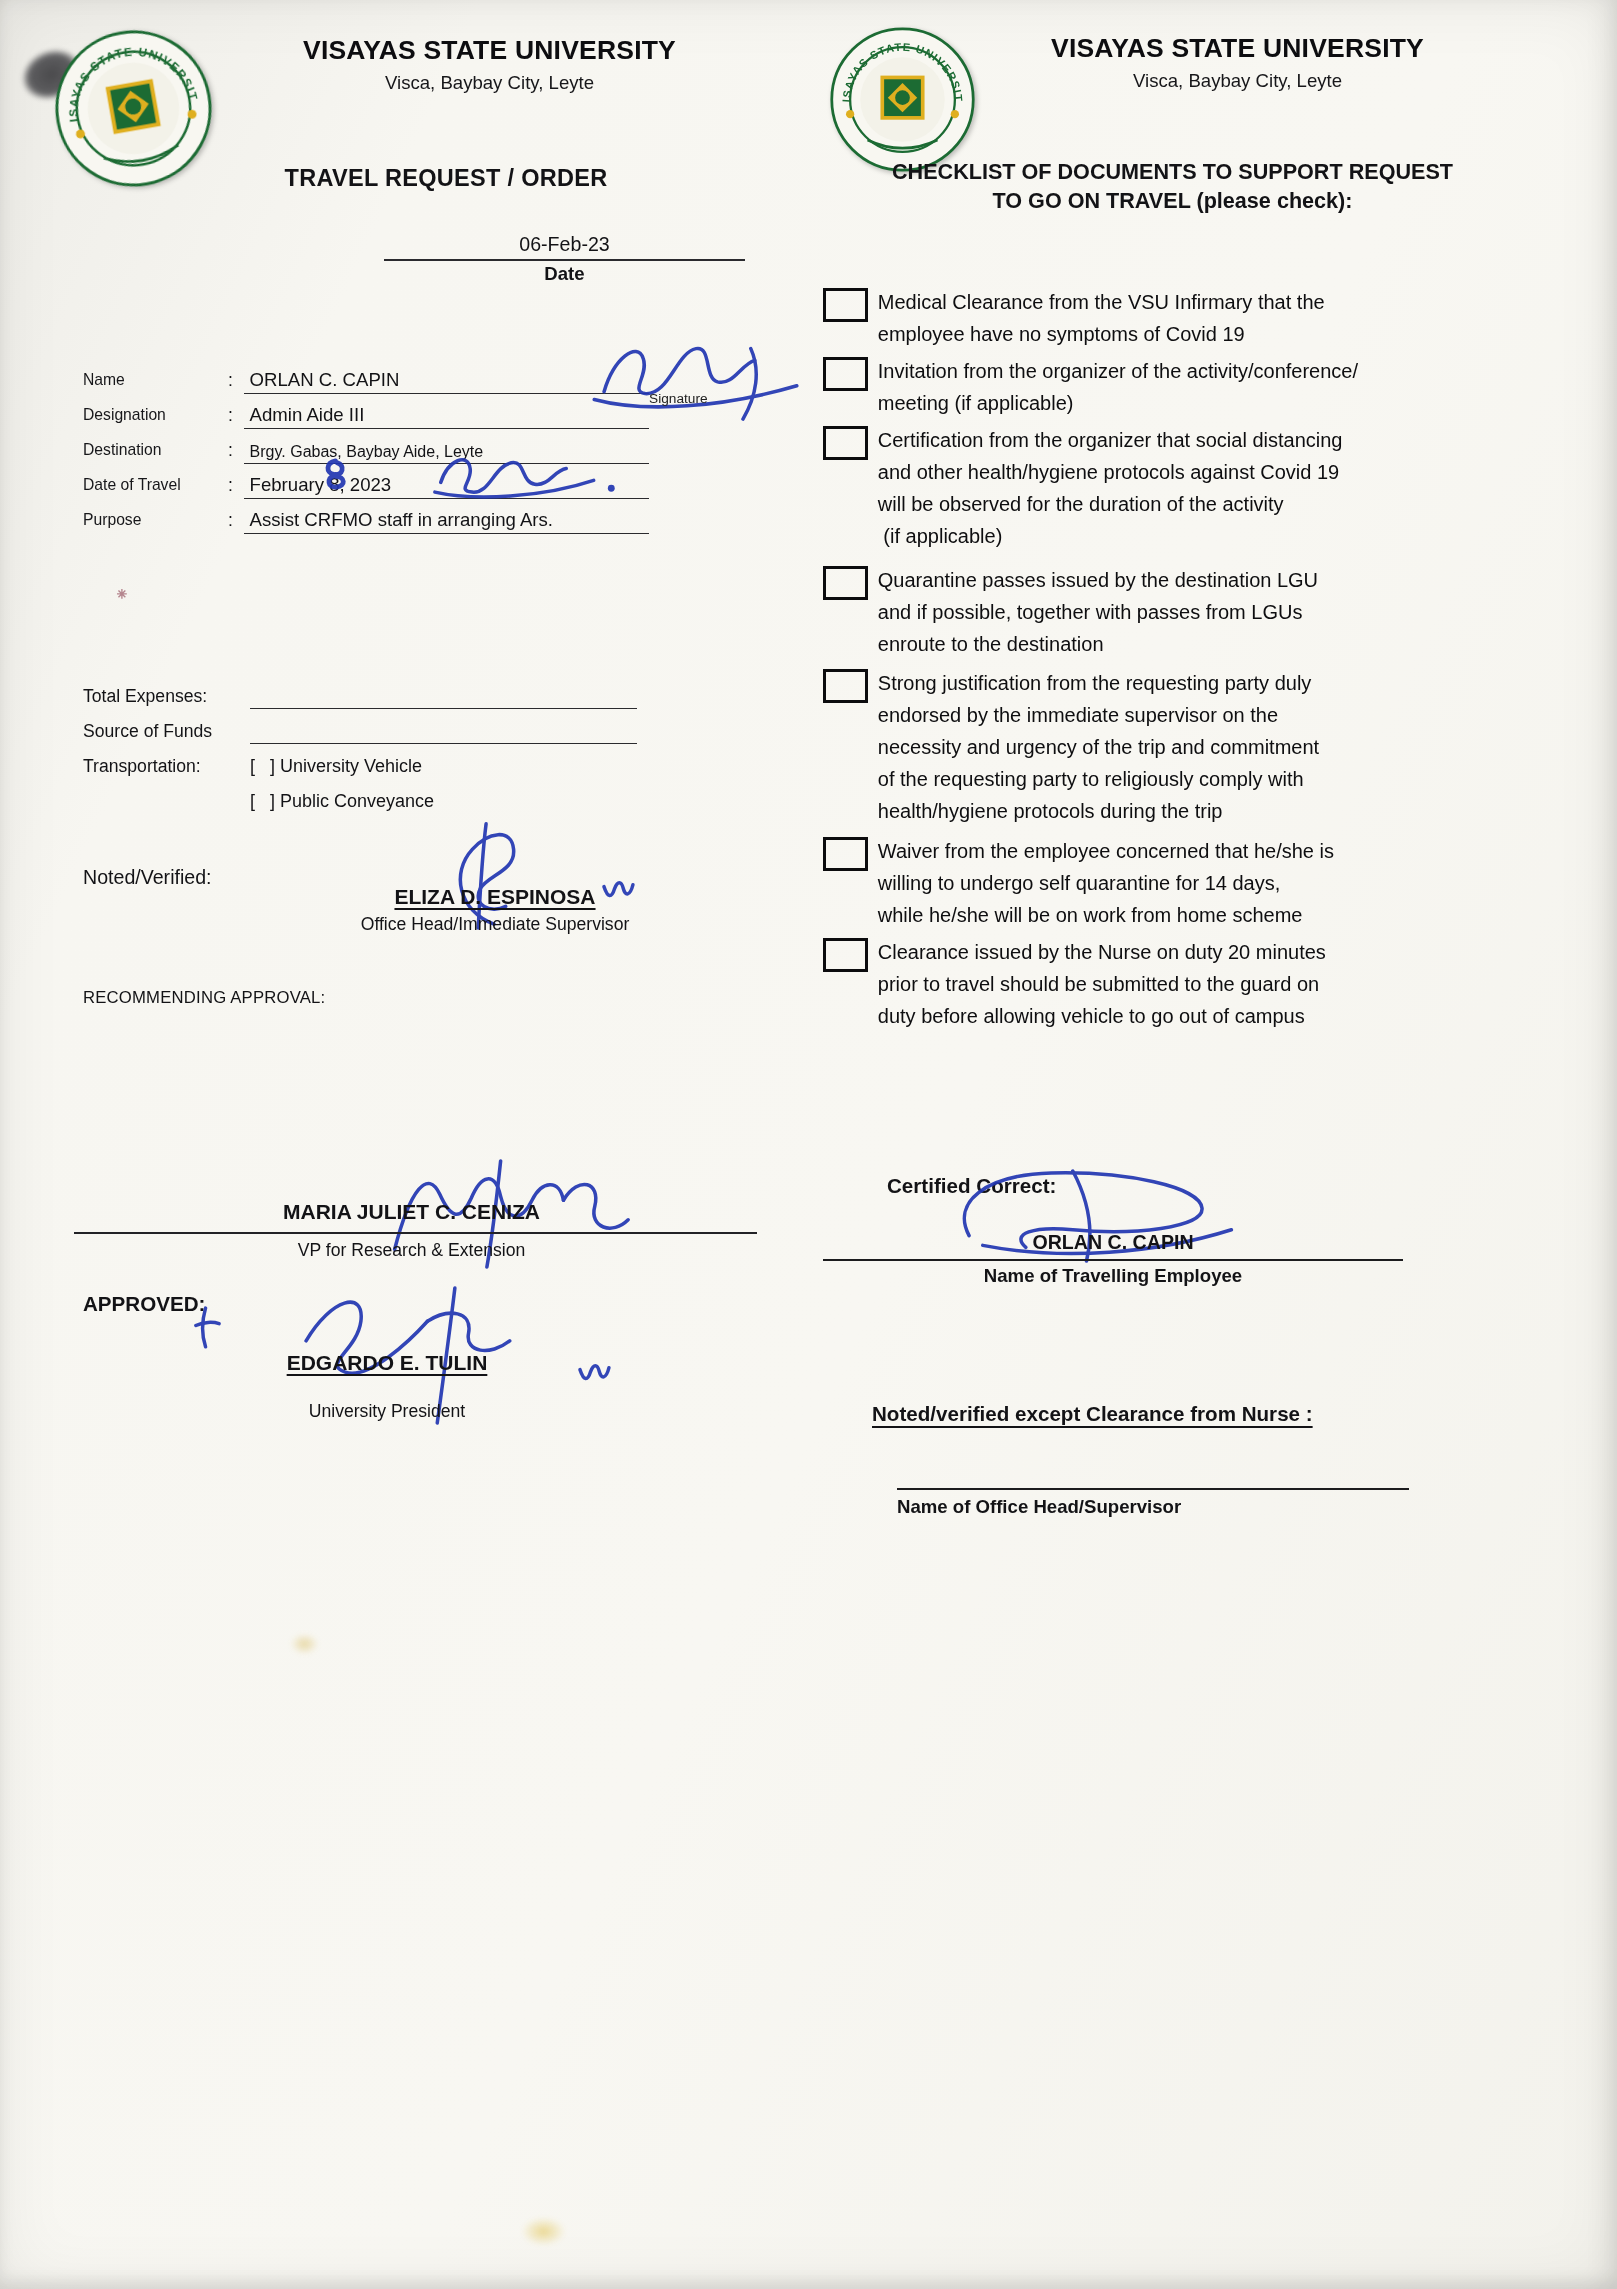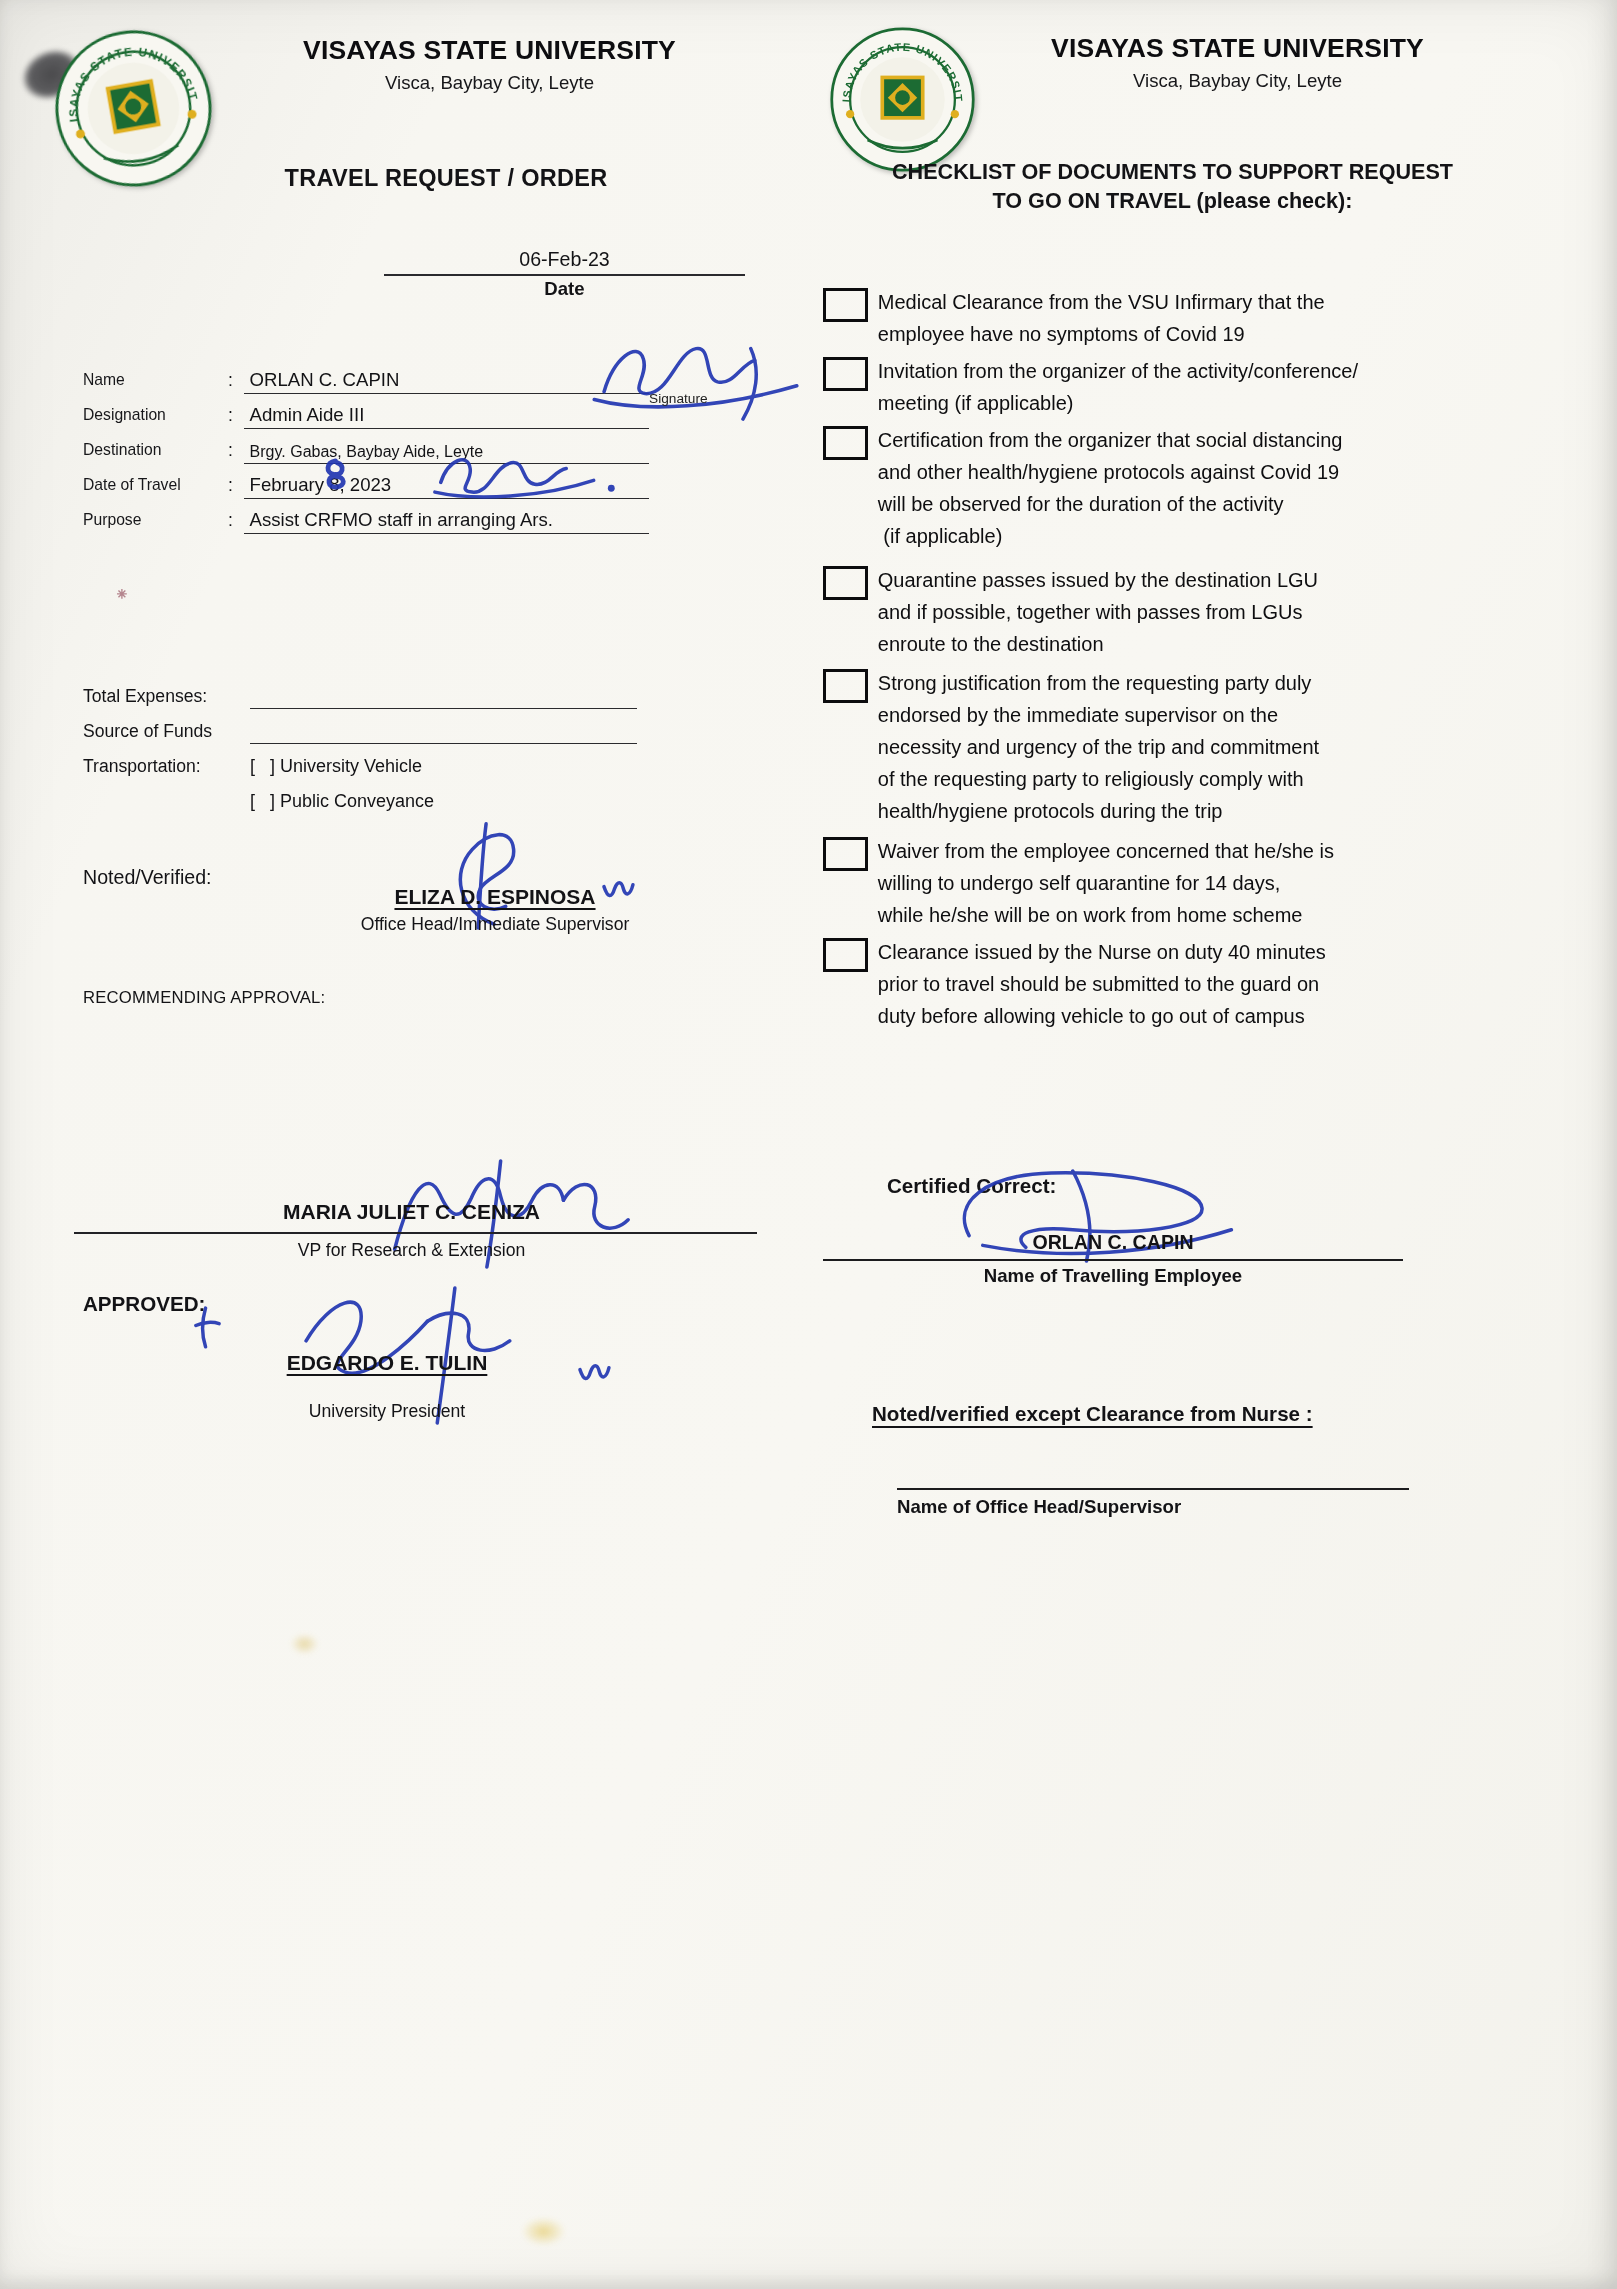--- a/index.html
+++ b/index.html
@@ -94,21 +94,21 @@
     <circle cx="80" cy="78" r="8" fill="#1c6b33"></circle>
   </svg>
 
   <div class="abs center" style="left:230px;top:35px;width:519px;">
     <div class="uni">VISAYAS STATE UNIVERSITY</div>
     <div class="addr">Visca, Baybay City, Leyte</div>
   </div>
 
   <div class="abs center form-title" style="left:152px;top:165px;width:588px;">TRAVEL REQUEST / ORDER</div>
 
-  <div class="abs center" style="left:384px;top:248px;width:361px;">
+  <div class="abs center" style="left:384px;top:233px;width:361px;">
     <div class="date-value">06-Feb-23</div>
     <div class="date-label">Date</div>
   </div>
 
   <div class="abs" style="left:83px;top:359px;width:566px;">
     <div class="frow">
       <span class="flabel">Name</span>
       <span class="fcolon">:</span>
       <span class="fvalue">ORLAN C. CAPIN</span>
     </div>
@@ -291,21 +291,21 @@
 health/hygiene protocols during the trip</div>
     </div>
     <div class="citem">
       <div class="cbox"></div>
       <div class="ctext">Waiver from the employee concerned that he/she is
 willing to undergo self quarantine for 14 days,
 while he/she will be on work from home scheme</div>
     </div>
     <div class="citem">
       <div class="cbox"></div>
-      <div class="ctext">Clearance issued by the Nurse on duty 40 minutes
+      <div class="ctext">Clearance issued by the Nurse on duty 20 minutes
 prior to travel should be submitted to the guard on
 duty before allowing vehicle to go out of campus</div>
     </div>
   </div>
 
   <div class="abs certified" style="left:887px;top:1174px;">Certified Correct:</div>
   <svg class="sig" style="left:926px;top:1159px;" width="323" height="116" viewBox="0 0 330 118">
     <g stroke="#2236b2">
       <path d="M44 78 C 26 44, 60 16, 128 14 C 204 12, 280 28, 282 50 C 284 70, 212 78, 150 72 C 110 68, 86 76, 102 90"></path>
       <path d="M150 12 C 166 42, 172 72, 164 104"></path>

